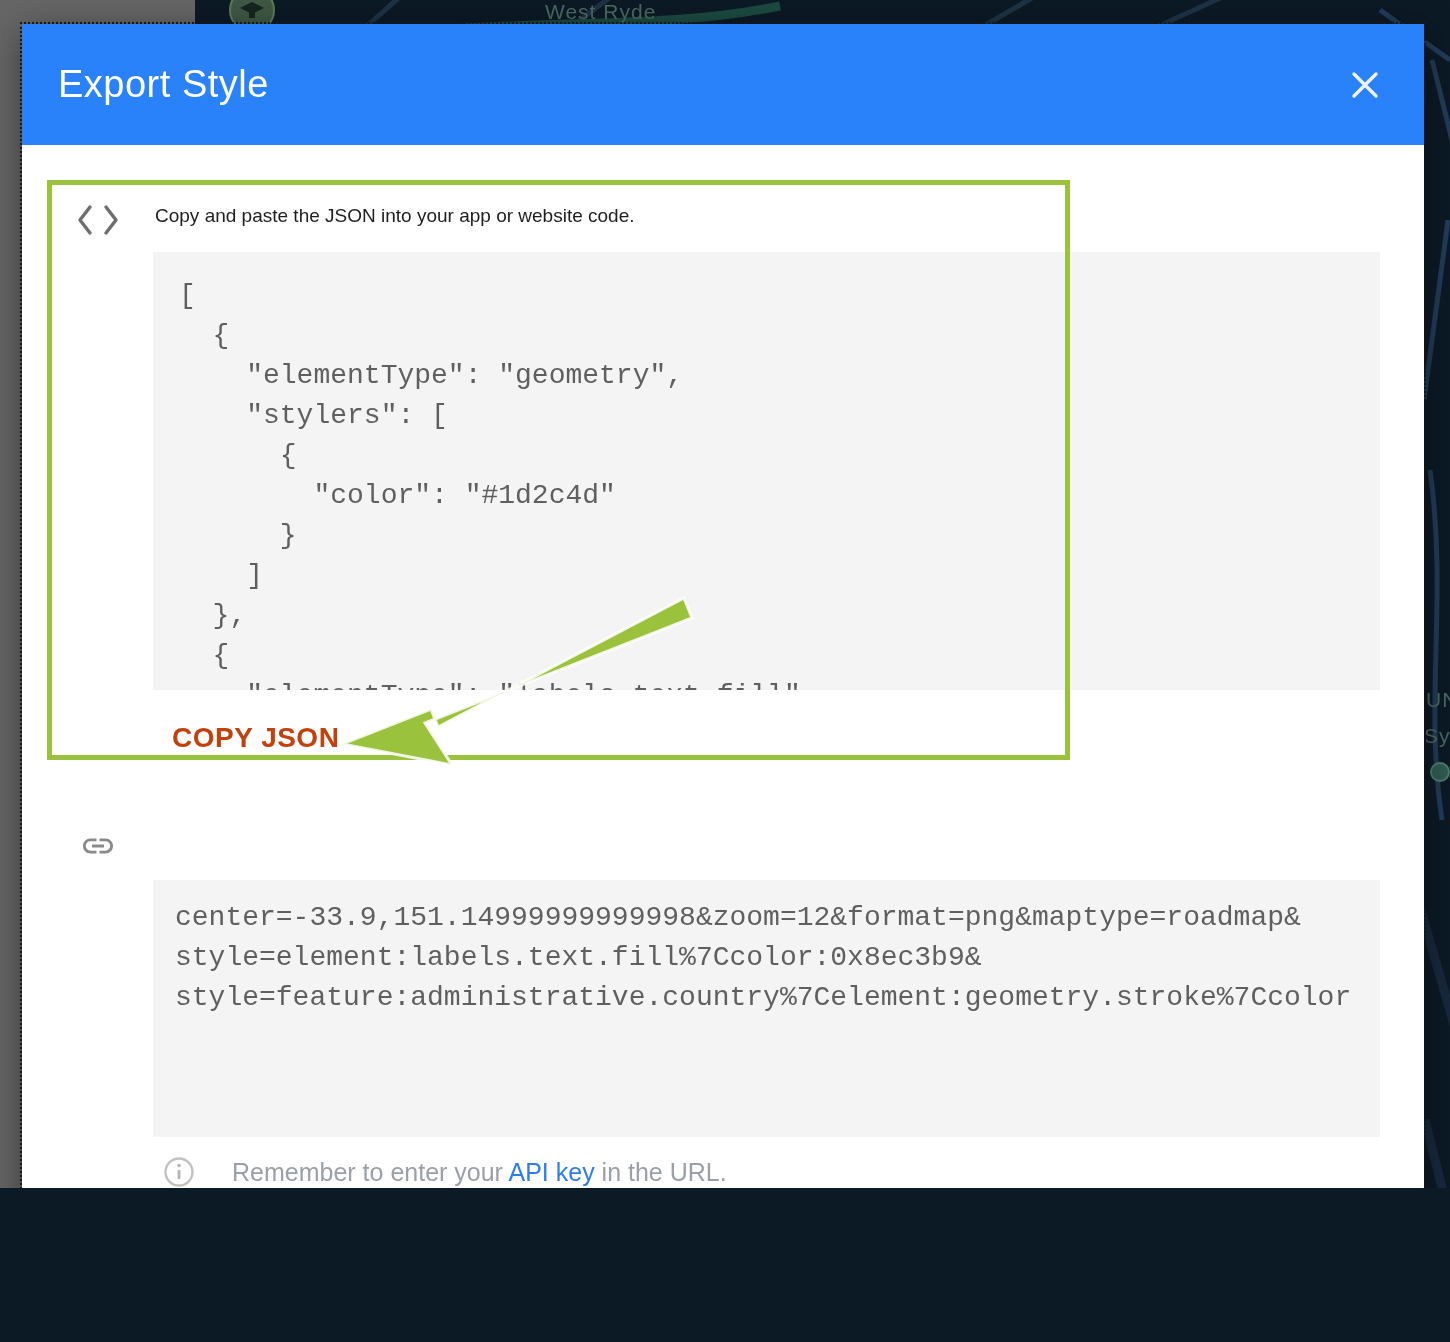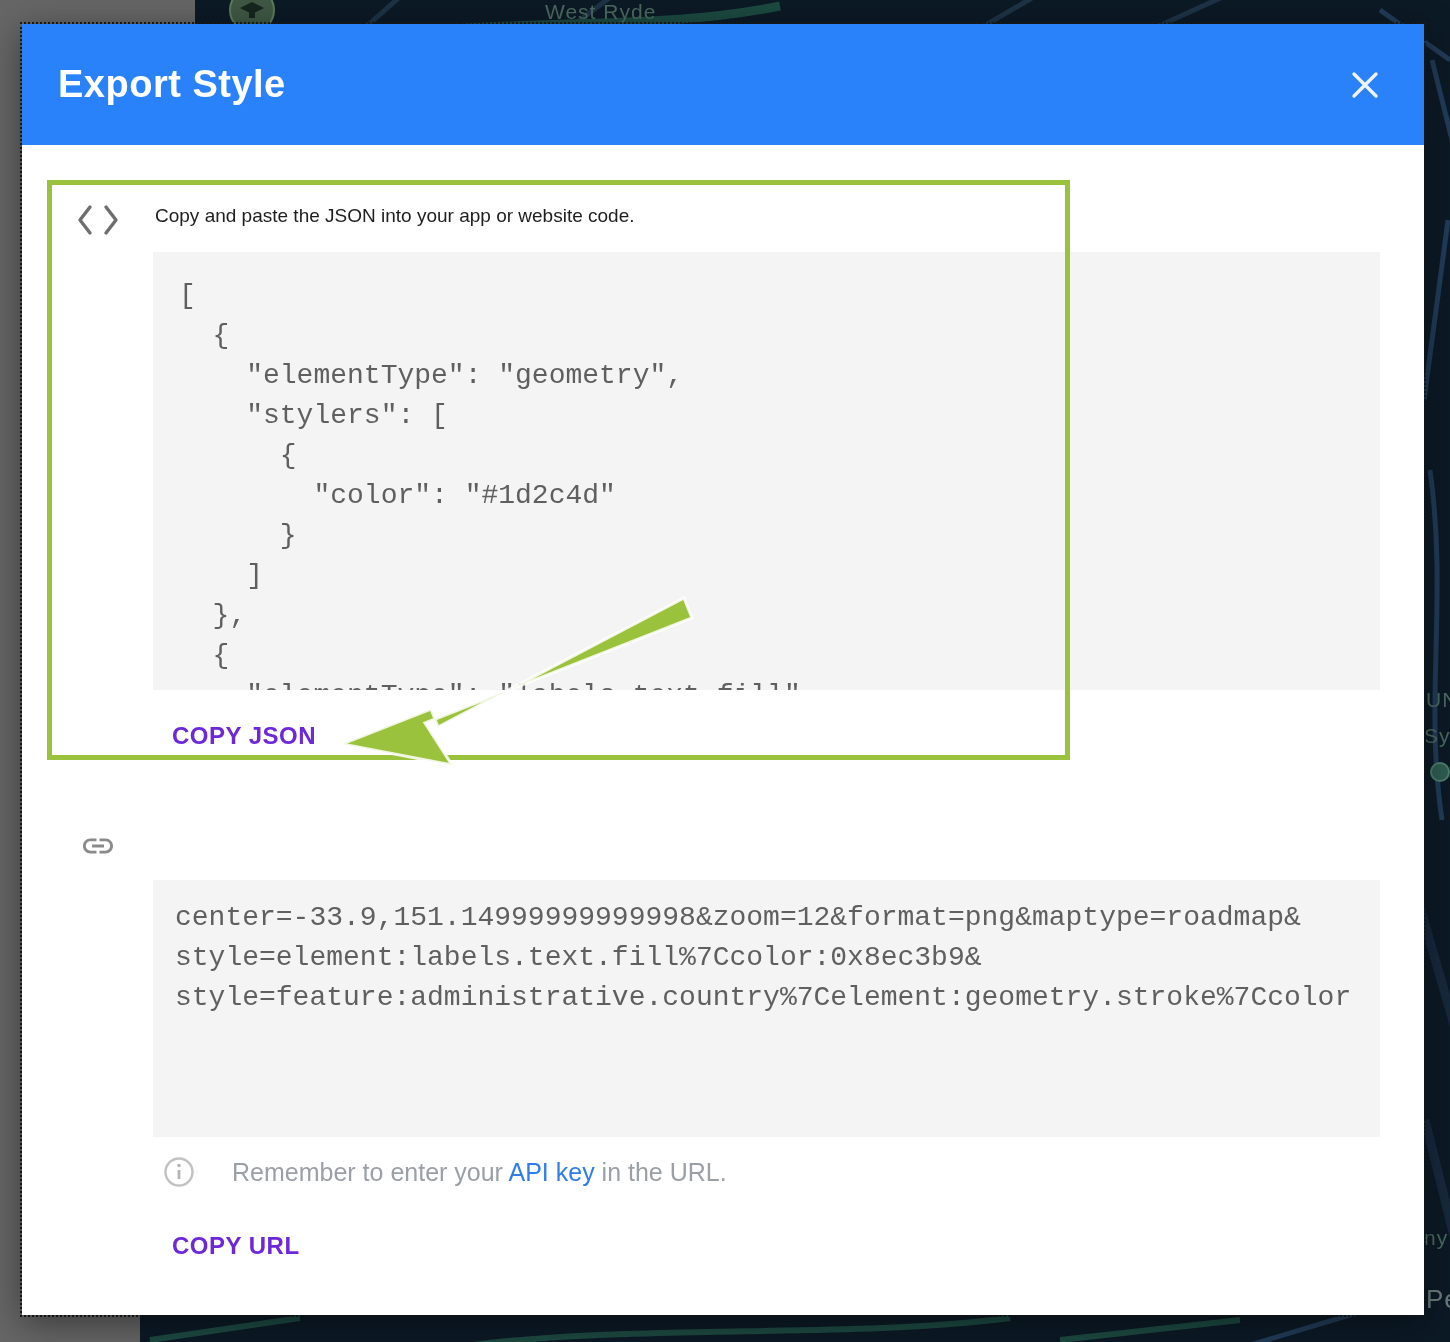--- a/index.html
+++ b/index.html
@@ -1,38 +1,38 @@
 <!DOCTYPE html>
 <html><head>
 <meta charset="utf-8">
 <style>
   * { margin:0; padding:0; box-sizing:border-box; }
   html,body { width:1450px; height:1342px; background:#0c1a26; font-family:"Liberation Sans",sans-serif; }
-  .stage { position:relative; width:1450px; height:1342px; overflow:hidden; }
+  .stage { position:relative; width:1450px; height:1188px; overflow:hidden; }
 
   
   .map-svg { position:absolute; left:0; top:0; z-index:0; }
   .map-label { position:absolute; z-index:0; color:#4c6a60; font-size:21px; letter-spacing:1px; }
   .map-label.big { font-size:26px; color:#6b7d7d; }
 
   
   .gray-strip { position:absolute; background:#666666; z-index:1; }
   .gray-left   { left:0; top:0;    width:22px;  height:1342px; }
   .gray-top    { left:0; top:0;    width:195px; height:24px; }
   .gray-bottom { left:0; top:1315px; width:140px; height:27px; }
 
   
   .marquee { position:absolute; left:20px; top:22px; width:1406px; height:1295px;
              border:2px dotted #1b1b1b; z-index:2; }
   .dialog { position:absolute; inset:0; background:#ffffff; overflow:hidden;
             box-shadow:0 8px 34px rgba(0,0,0,0.45); }
 
   .dialog-header { position:absolute; left:0; top:0; width:100%; height:121px;
                    background:#2a82fa; display:flex; align-items:center; padding:0 42px 0 36px; }
-  .dialog-title { color:#ffffff; font-size:38px; font-weight:700; letter-spacing:0.5px; }
+  .dialog-title { color:#ffffff; font-size:38px; font-weight:400; letter-spacing:0.5px; }
   .close-btn { margin-left:auto; width:34px; height:34px; cursor:pointer; background:none; border:none; }
 
   
   .green-box { position:absolute; left:25px; top:156px; width:1023px; height:580px;
                border:5px solid #9bc23c; z-index:3; pointer-events:none; }
 
   .section-icon { position:absolute; }
   .instruction { position:absolute; font-size:19px; line-height:30px; color:#1e1e1e; }
 
   .code-box { position:absolute; left:131px; top:228px; width:1227px; height:438px;
@@ -40,21 +40,21 @@
   .code-line { font-family:"Liberation Mono",monospace; font-size:28px; line-height:40px;
                color:#5f5f5f; white-space:pre; }
 
   .url-box { position:absolute; left:131px; top:856px; width:1227px; height:257px;
              background:#f4f4f4; overflow:hidden; padding:18px 0 0 22px; }
   .url-line { font-family:"Liberation Mono",monospace; font-size:28px; line-height:40px;
               color:#5f5f5f; white-space:pre; }
   .api-key { font-style:italic; color:#ed1164; border:2px dashed #ed1164;
              display:inline-block; padding:0 5px; margin:0 2px; line-height:34px; }
 
-  .text-link { position:absolute; font-size:24px; font-weight:bold; color:#6d28d9;
+  .text-link { position:absolute; font-size:28px; font-weight:bold; color:#c2410c;
                letter-spacing:0.5px; cursor:pointer; background:none; border:none;
                font-family:"Liberation Sans",sans-serif; }
 
   .info-row-text { position:absolute; left:210px; top:1133px; font-size:25px; line-height:30px; color:#9aa0a6; }
   .info-link { color:#2f7de8; cursor:pointer; }
 
   .arrow-svg { position:absolute; left:0; top:0; z-index:4; pointer-events:none; }
 </style>
 </head>
 <body>

